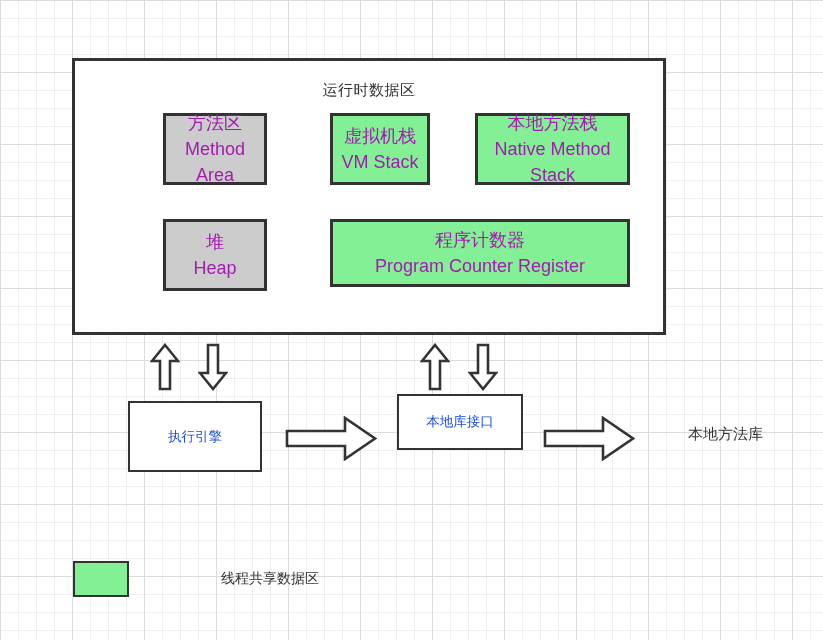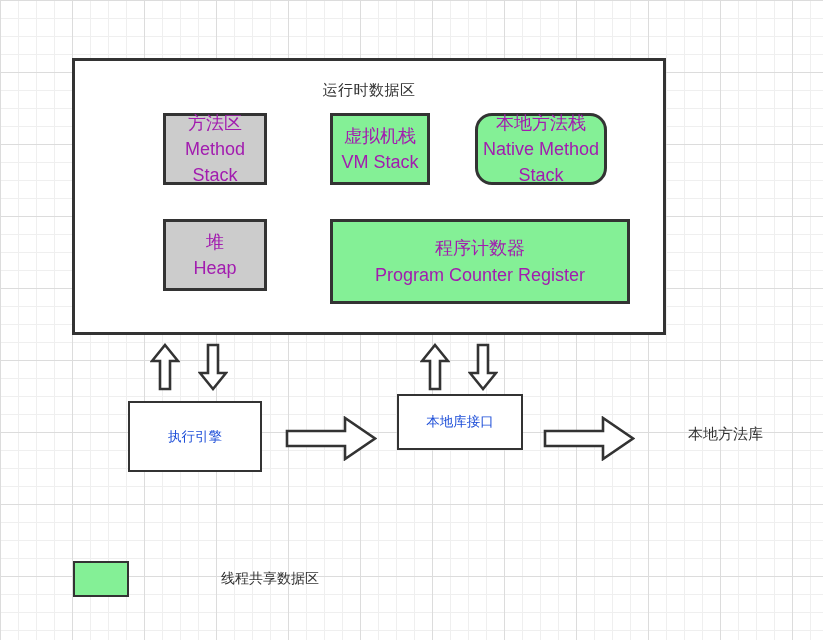--- a/index.html
+++ b/index.html
@@ -70,23 +70,23 @@
     margin-left: 24px;
   }
   .mem-box .cn { display: block; }
   .mem-box .en { display: block; }
 
   .shared   { background-color: #cccccc; }
   .isolated { background-color: #84f096; }
 
   #box-method-area { left: 139px; top: 113px; width: 104px; height: 72px; }
   #box-vm-stack    { left: 306px; top: 113px; width: 100px; height: 72px; }
-  #box-native-stack{ left: 451px; top: 113px; width: 132px; height: 72px; border-radius: 17px; }
+  #box-native-stack{ left: 451px; top: 113px; width: 155px; height: 72px; }
   #box-heap        { left: 139px; top: 219px; width: 104px; height: 72px; }
-  #box-pc-register { left: 306px; top: 219px; width: 300px; height: 85px; }
+  #box-pc-register { left: 306px; top: 219px; width: 300px; height: 68px; }
 
   
   .plain-box {
     position: absolute;
     border: 2px solid #333333;
     background: #ffffff;
     box-sizing: border-box;
     display: flex;
     align-items: center;
     justify-content: center;
@@ -141,21 +141,21 @@
 <body>
 
 <div id="canvas">
 
   <div class="container-box">
     <div class="container-title">运行时数据区</div>
   </div>
 
   <div class="mem-box shared" id="box-method-area">
     <span class="cn">方法区</span>
-    <span class="en">Method Stack</span>
+    <span class="en">Method Area</span>
   </div>
 
   <div class="mem-box isolated" id="box-vm-stack">
     <span class="cn">虚拟机栈</span>
     <span class="en">VM Stack</span>
   </div>
 
   <div class="mem-box isolated" id="box-native-stack">
     <span class="cn">本地方法栈</span>
     <span class="en">Native Method Stack</span>

